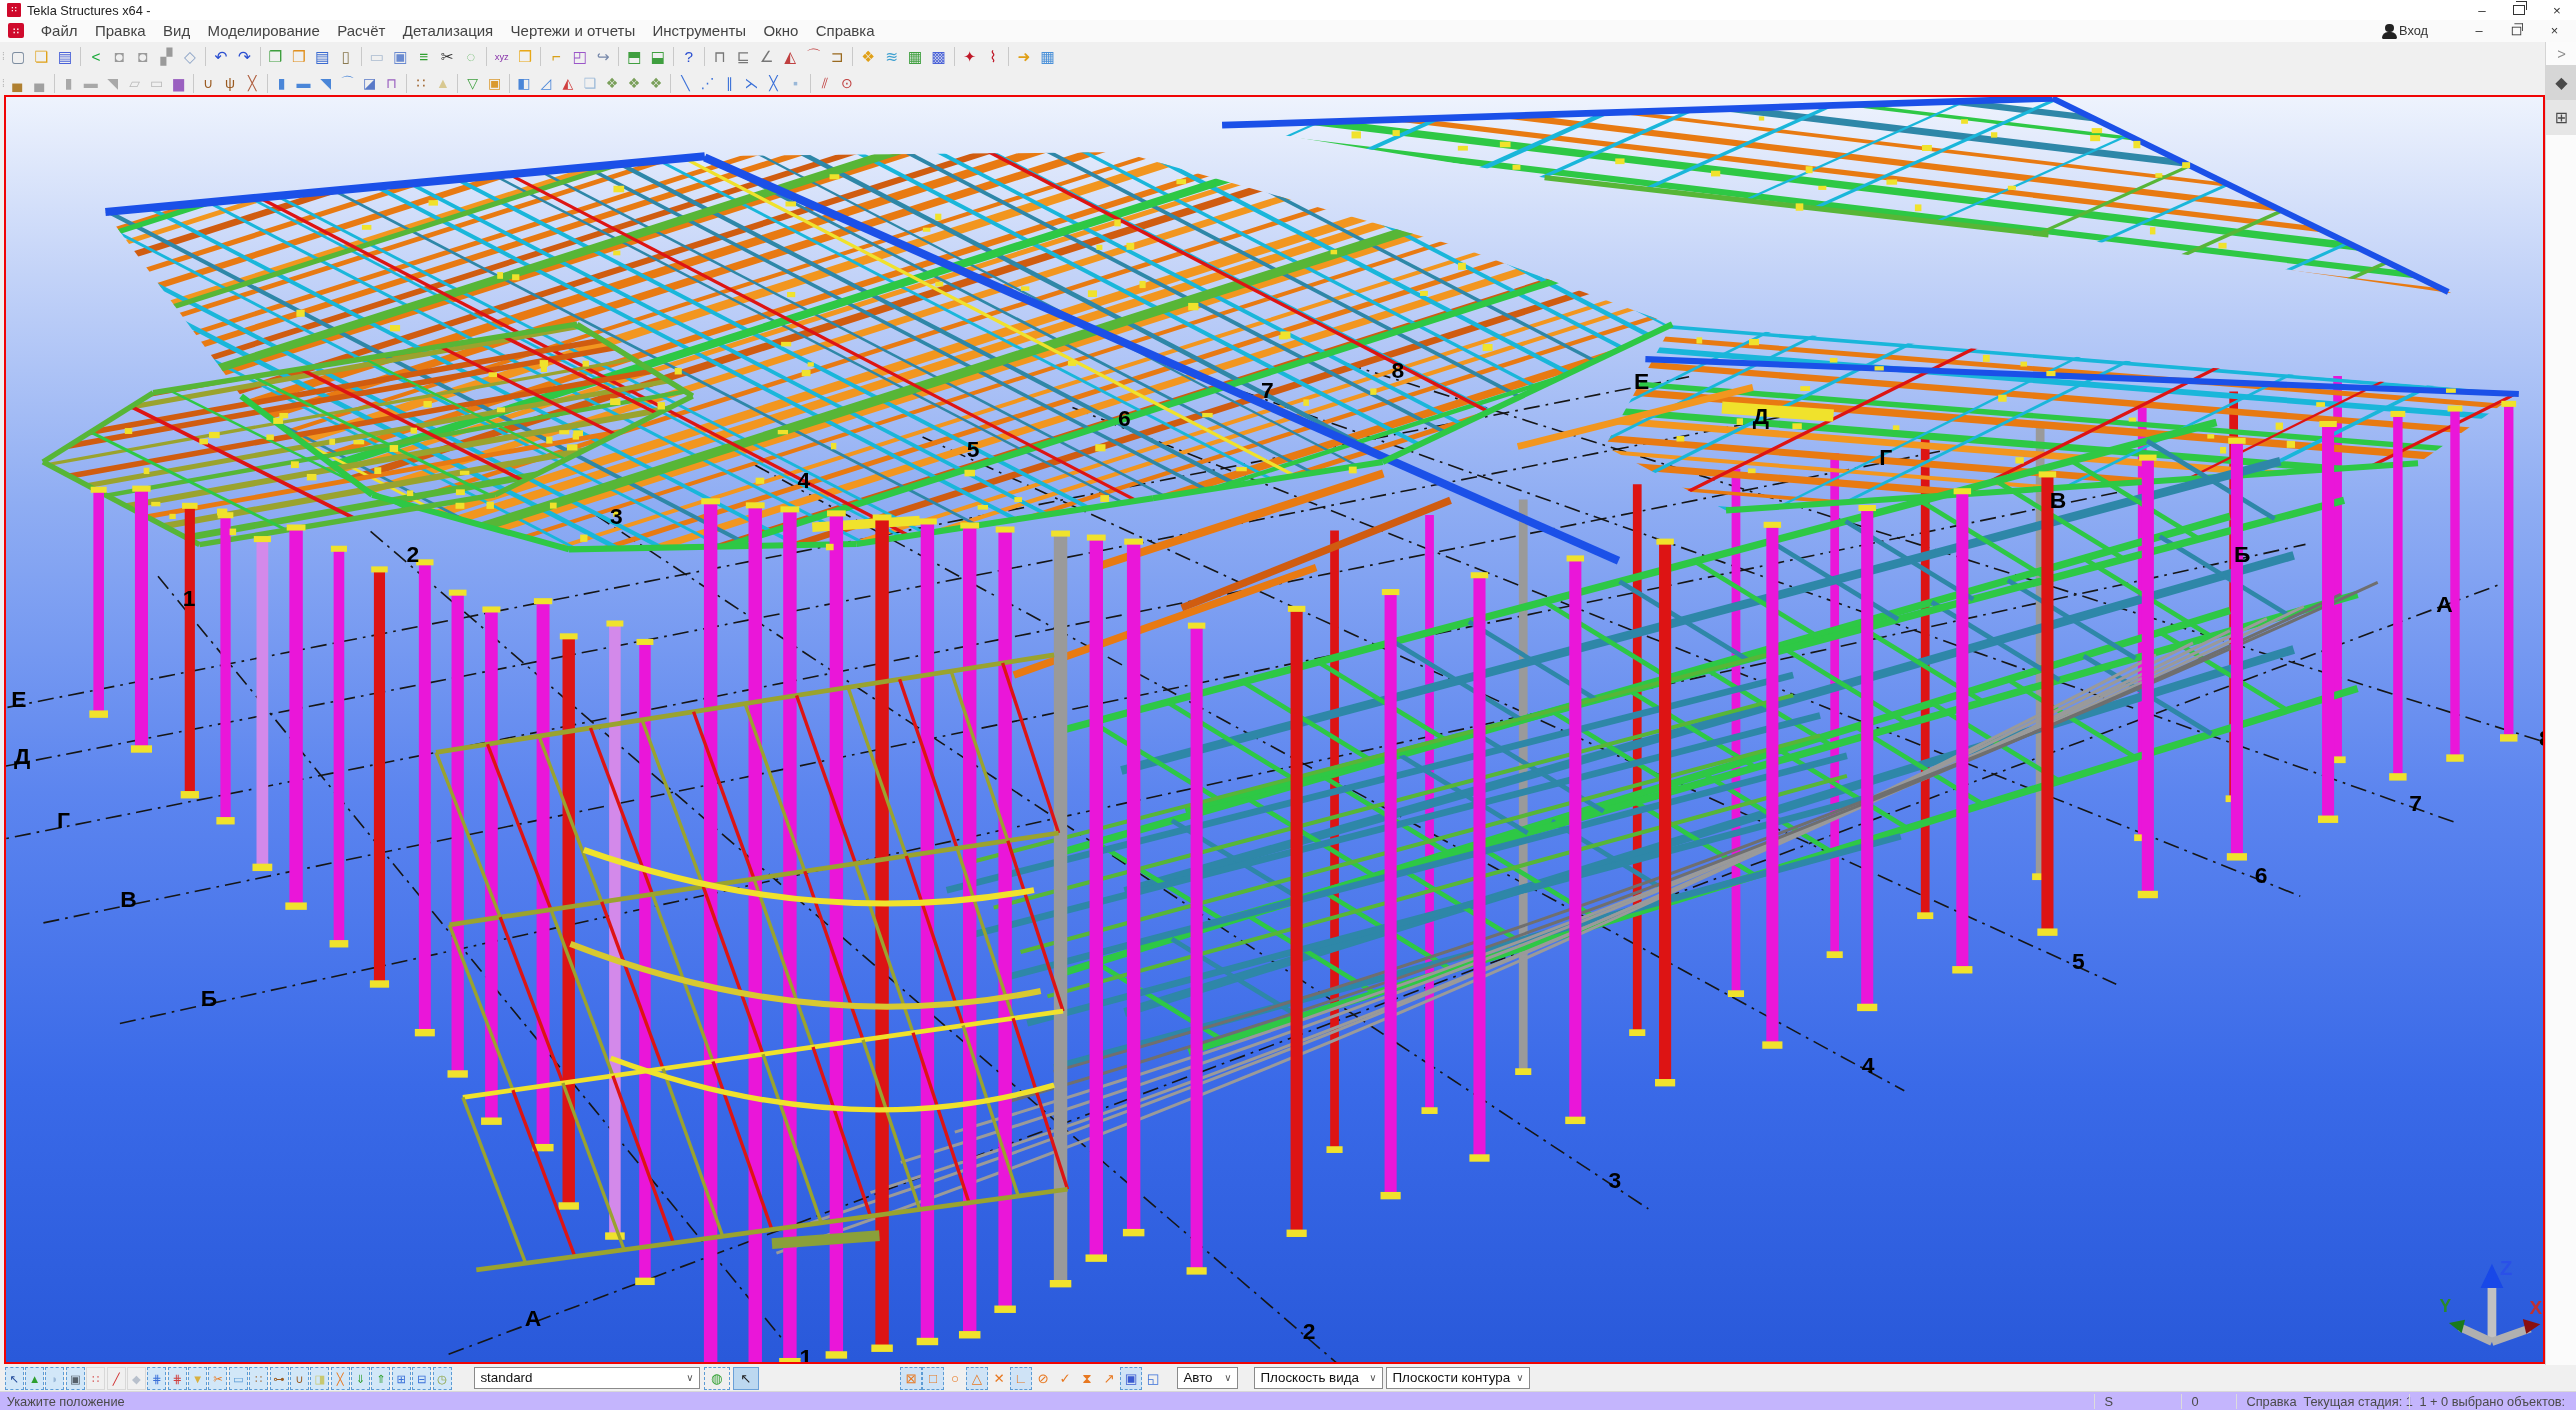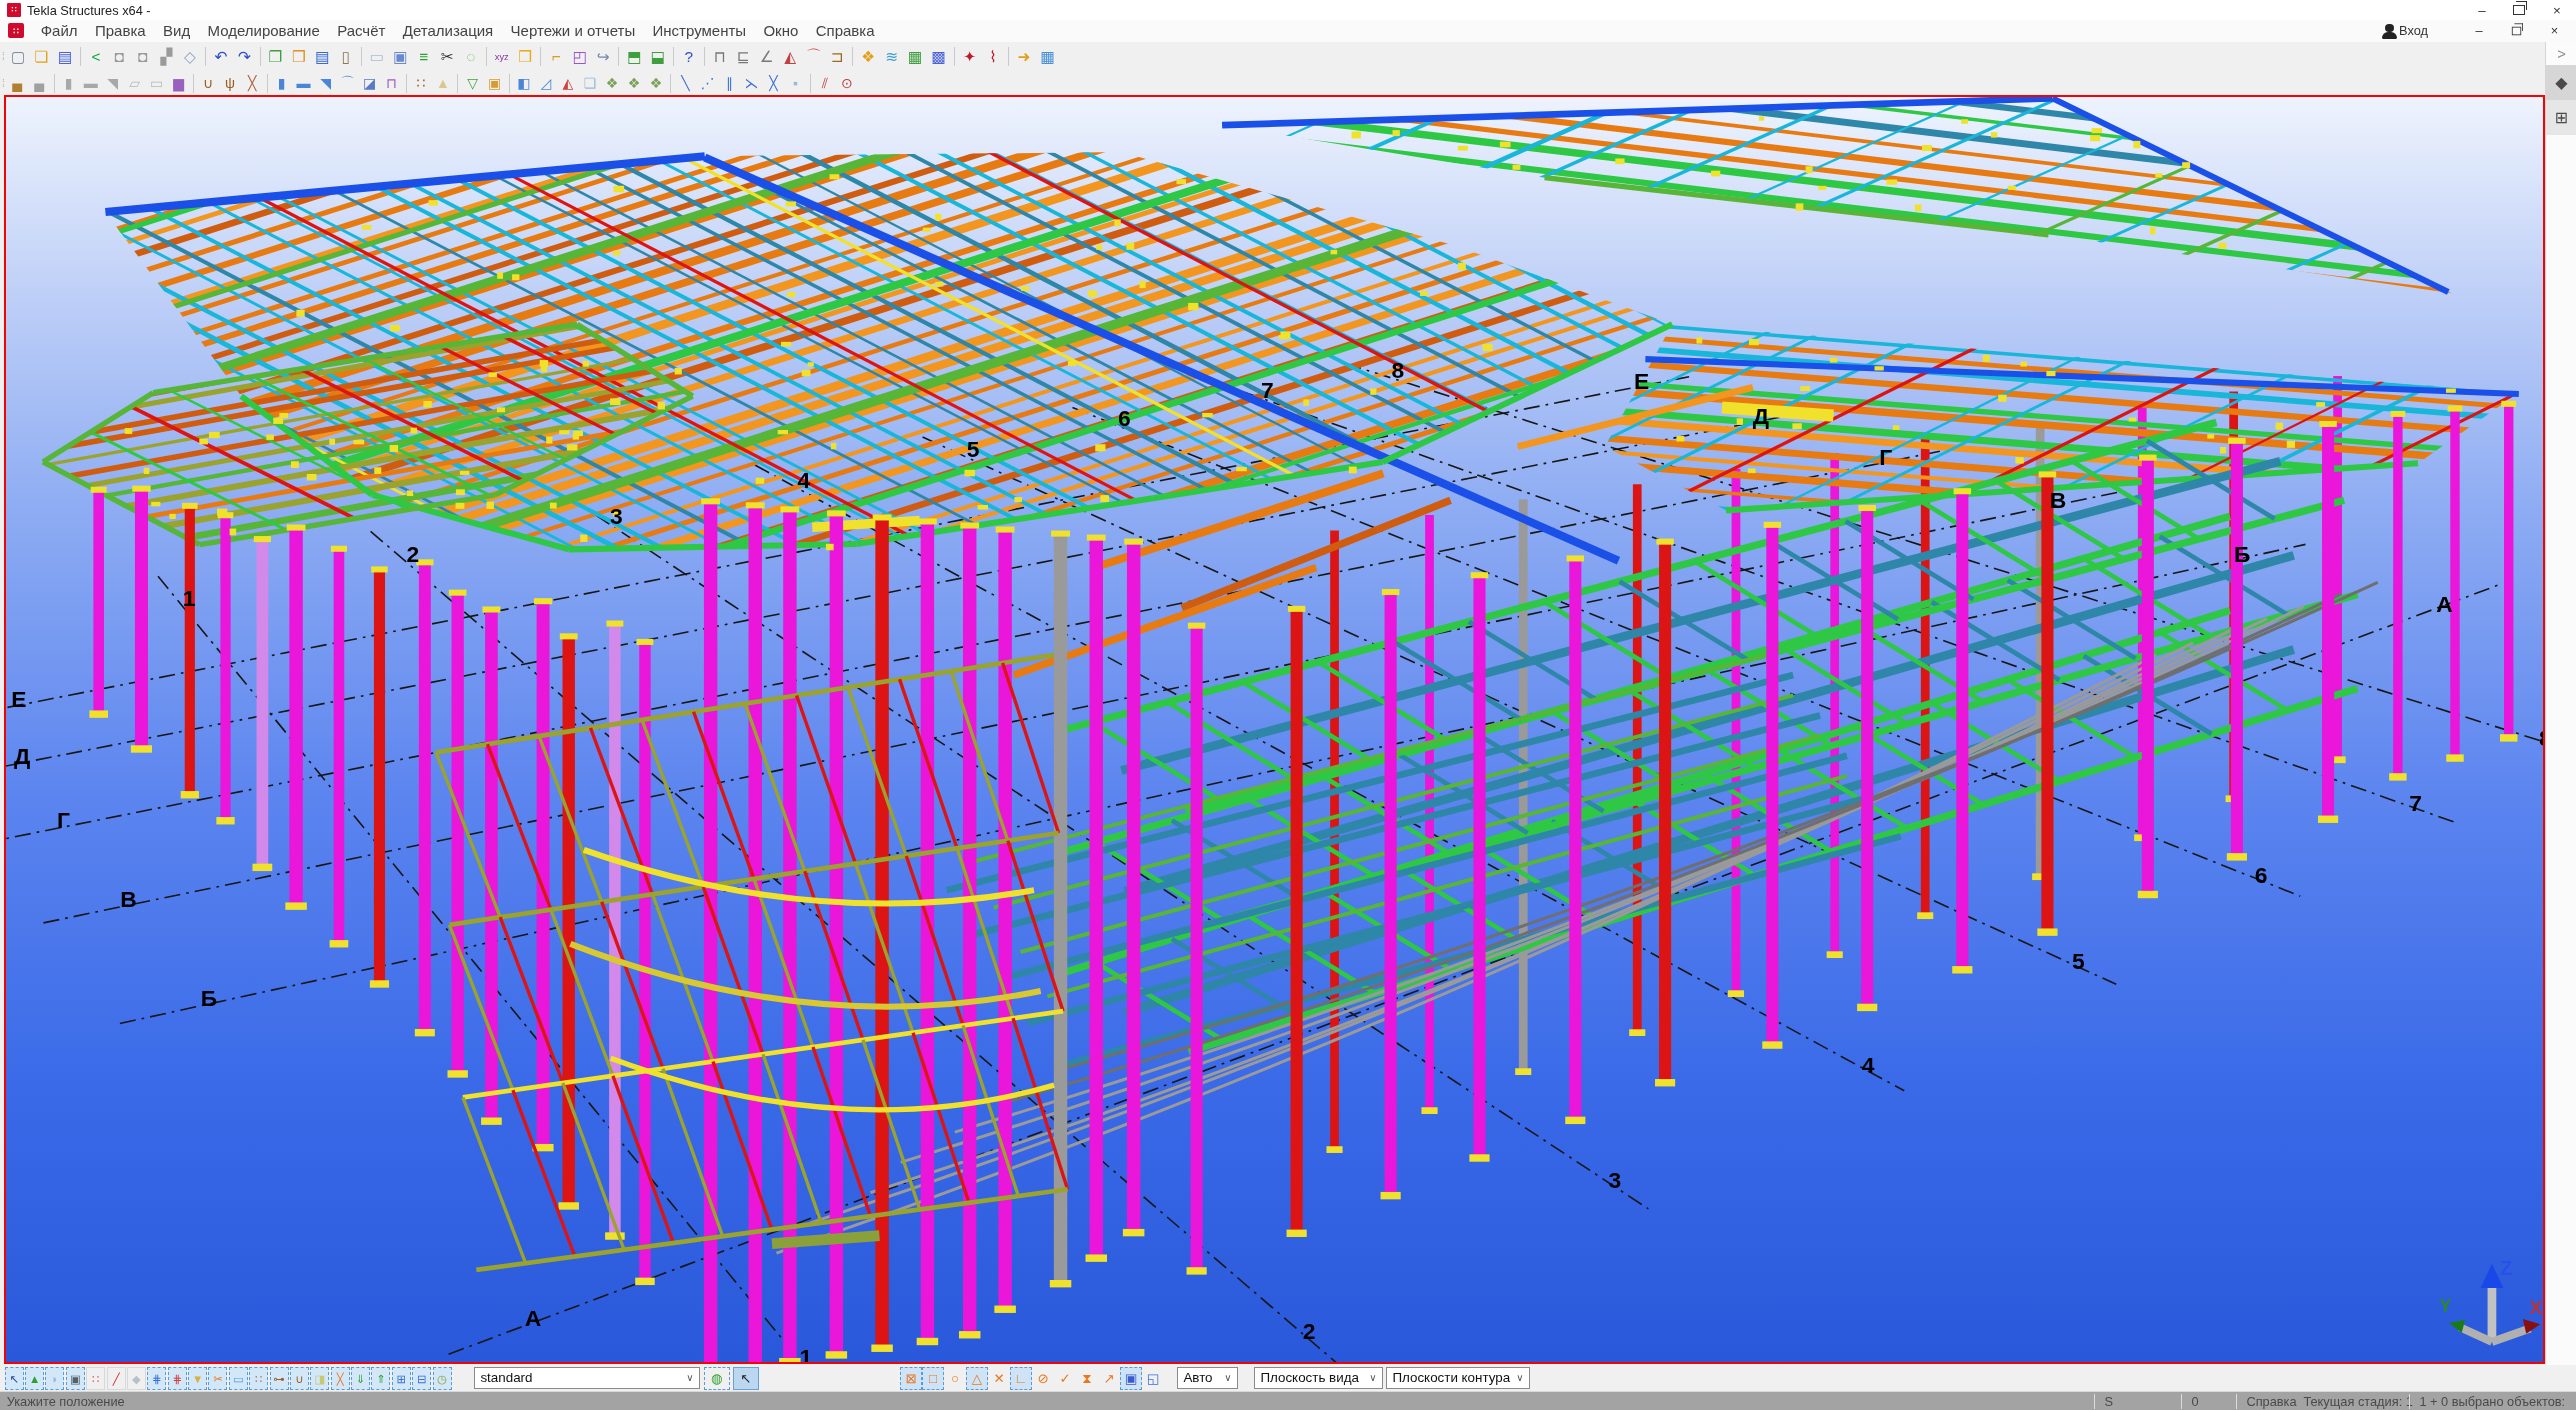--- a/index.html
+++ b/index.html
@@ -51,21 +51,21 @@
   .tgl.off{background:#f0f0f0;border:0.7px solid #d8d8d8;}
   .snapb{width:22px;height:23px;display:flex;align-items:center;justify-content:center;font-size:13.4px;color:#e87820;
          cursor:pointer;box-sizing:border-box;border:0.7px solid transparent;}
   .snapb.on{background:#cfe3f6;border:0.7px dashed #5b9bd5;}
   .combo{position:absolute;top:2px;height:21.5px;background:#fff;border:0.7px solid #8a8a8a;display:flex;
          align-items:center;justify-content:space-between;padding:0 5.4px;font-size:13.4px;color:#111;box-sizing:border-box;cursor:pointer;}
   .combo .arr{color:#555;font-size:10px;margin-left:5.4px;}
   .mini{position:absolute;top:2px;width:25.5px;height:23px;display:flex;align-items:center;justify-content:center;
         font-size:13.4px;box-sizing:border-box;cursor:pointer;}
   
-  #statusbar{position:absolute;left:0;top:1391px;width:2576px;height:19px;background:#a3a3a3;border-top:0.7px solid #d8d8d8;font-size:12.8px;color:#4a4a4a;}
+  #statusbar{position:absolute;left:0;top:1391px;width:2576px;height:19px;background:#c4b5fd;border-top:0.7px solid #d8d8d8;font-size:12.8px;color:#4a4a4a;}
   .scell{position:absolute;top:2px;white-space:nowrap;border-left:0.7px solid #dcdcdc;padding-left:9.4px;height:14.8px;}
   #status-left{position:absolute;left:6.7px;top:2px;}
 </style>
 </head>
 <body>
 
 <div id="root">
 
   <div class="titlebar">
     <div class="tlogo">∷</div>

